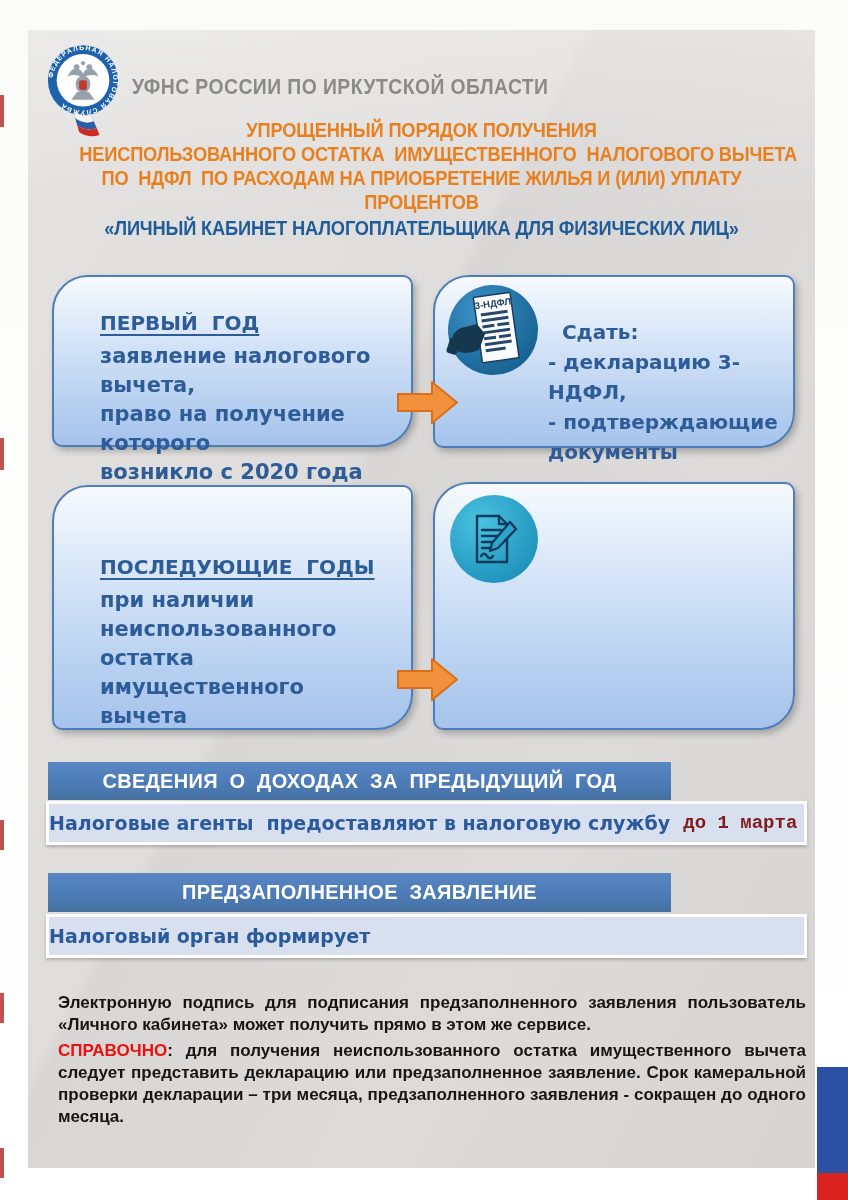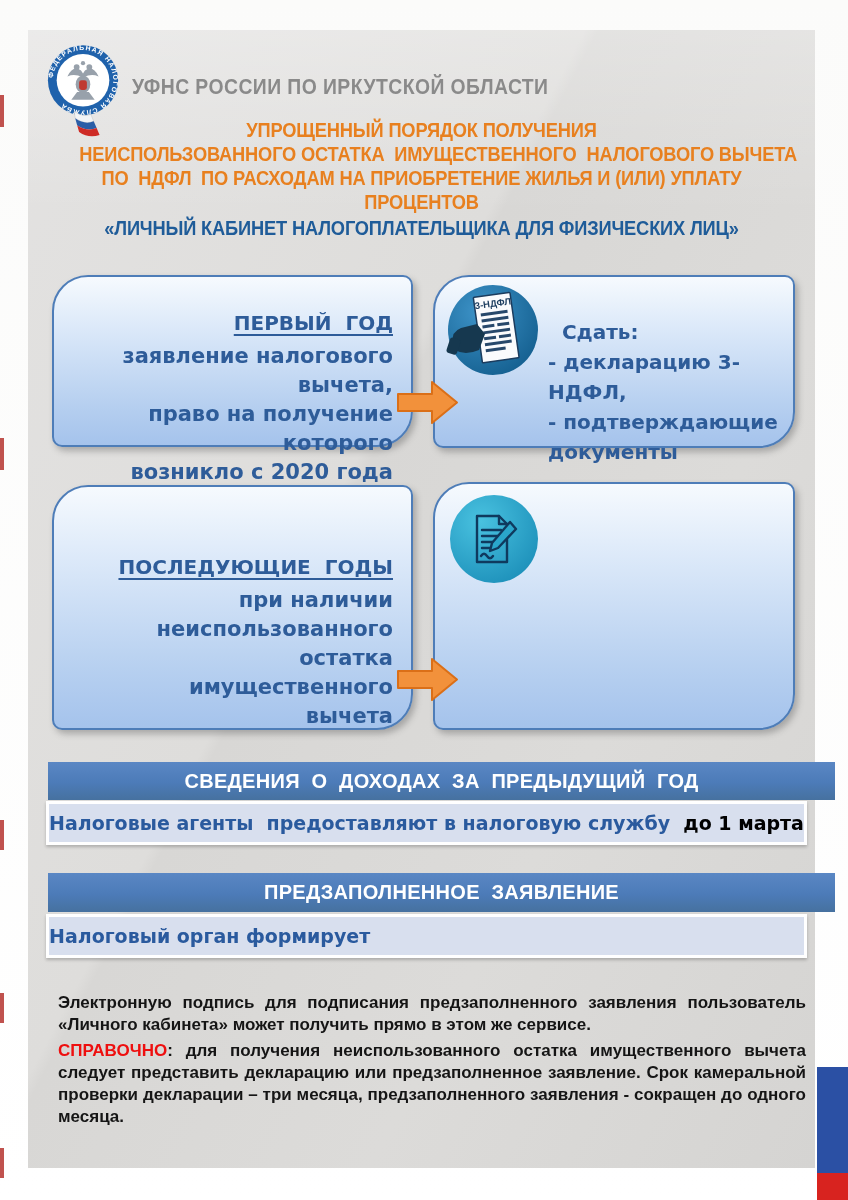--- a/index.html
+++ b/index.html
@@ -20,47 +20,47 @@
   .title-line.blue{color:#1f5c99;margin-top:2px;}
 
   
   .card{position:absolute;border:2px solid #4e7db8;border-radius:36px 10px 36px 10px;
     background:linear-gradient(180deg,#f6fafe 0%,#dce9f9 30%,#b7d0f0 75%,#a5c3ec 100%);
     box-shadow:3px 4px 6px rgba(90,90,90,.40);box-sizing:border-box;}
   .card-l1{left:24px;top:245px;width:361px;height:172px;}
   .card-r1{left:405px;top:245px;width:362px;height:173px;}
   .card-l2{left:24px;top:455px;width:361px;height:245px;}
   .card-r2{left:405px;top:452px;width:362px;height:248px;}
-  .card-left-content{padding:0 18px 0 46px;text-align:right;}
+  .card-left-content{padding:0 18px 0 46px;}
   .card-l1 .card-left-content{padding-top:34px;}
   .card-l2 .card-left-content{padding-top:68px;}
   .card-heading{font-family:"DejaVu Sans",sans-serif;font-size:20px;font-weight:bold;color:#2e5c99;text-decoration:underline;text-underline-offset:4px;white-space:pre;margin-bottom:7px;}
   .card-body{font-family:"DejaVu Sans",sans-serif;font-size:21px;font-weight:bold;color:#2e5c99;line-height:29px;white-space:pre-wrap;}
   .icon-circle{position:absolute;}
   .r1-icon{left:10px;top:5px;width:96px;height:96px;}
   .r2-icon{left:12px;top:8px;width:94px;height:94px;}
   .r1-text{position:absolute;left:113px;top:40px;width:235px;font-family:"DejaVu Sans",sans-serif;font-size:20px;font-weight:bold;color:#2e5c99;line-height:30px;white-space:pre-wrap;}
   .r2-text{position:absolute;left:98px;top:18px;width:255px;font-family:"DejaVu Sans",sans-serif;font-size:20px;font-weight:bold;color:#2e5c99;line-height:28px;white-space:pre-wrap;}
 
   .arrow{position:absolute;width:64px;height:47px;z-index:5;}
   .arrow1{left:368px;top:349px;}
   .arrow2{left:368px;top:626px;}
 
   
-  .banner-header{position:absolute;left:20px;width:787px;display:flex;align-items:center;justify-content:center;
+  .banner-header{position:absolute;left:20px;width:623px;display:flex;align-items:center;justify-content:center;
     background:linear-gradient(180deg,#5a87c4 0%,#4c7bb8 55%,#46719f 100%);
     color:#ffffff;font-weight:bold;font-size:20px;white-space:pre;letter-spacing:.3px;box-sizing:border-box;}
   .bh1{top:732px;height:38px;}
   .bh2{top:843px;height:39px;}
   .banner-bar{position:absolute;left:18px;width:761px;display:flex;align-items:center;justify-content:flex-start;
     background:#d8dfee;border:3px solid #ffffff;box-shadow:0 2px 3px rgba(0,0,0,.22);box-sizing:border-box;
     font-family:"DejaVu Sans",sans-serif;font-size:19px;font-weight:bold;color:#2a5a9e;white-space:pre-wrap;}
   .bb1{top:771px;height:44px;}
   .bb2{top:884px;height:44px;}
-  .bar-highlight{color:#000000;}
+  .bar-highlight{color:#7f1d1d;font-family:Liberation Mono, monospace;}
 
   
   .note{position:absolute;left:30px;width:748px;font-size:17px;font-weight:bold;color:#151515;line-height:22px;text-align:justify;}
   .note-1{top:962px;}
   .note-2{top:1010px;}
   .ref-label{color:#ee0f0f;}
 
   
   .side-stripe-blue{position:absolute;left:817px;top:1067px;width:31px;height:106px;background:#2b50a4;}
   .side-stripe-red{position:absolute;left:817px;top:1173px;width:31px;height:27px;background:#d8231f;}

